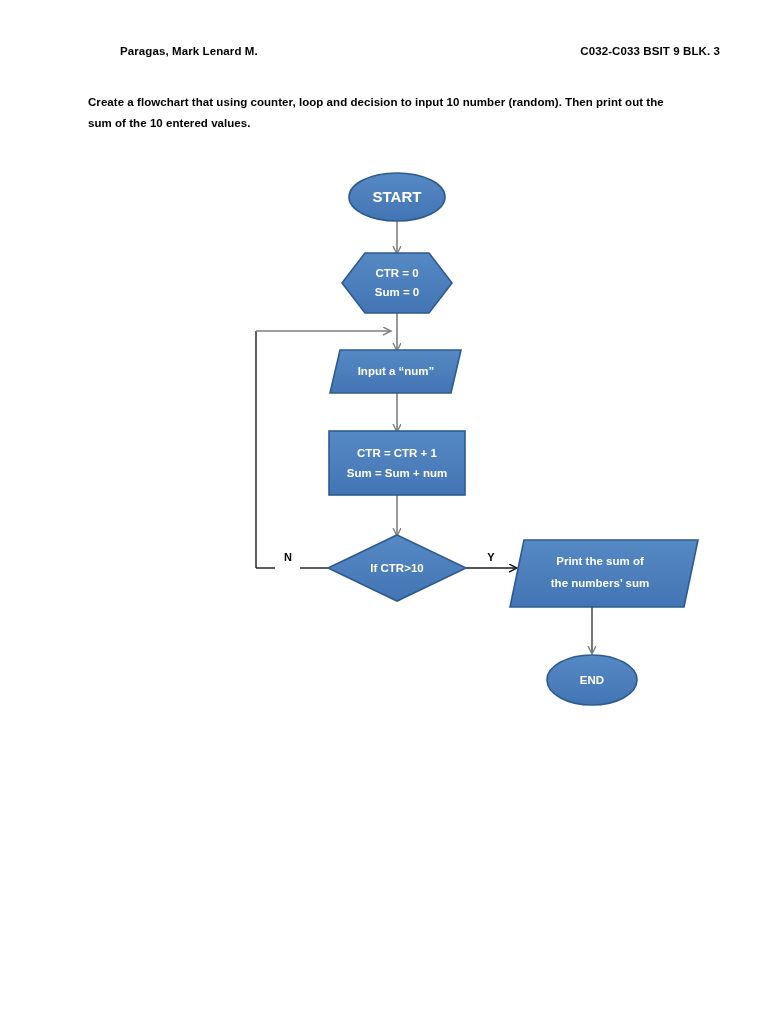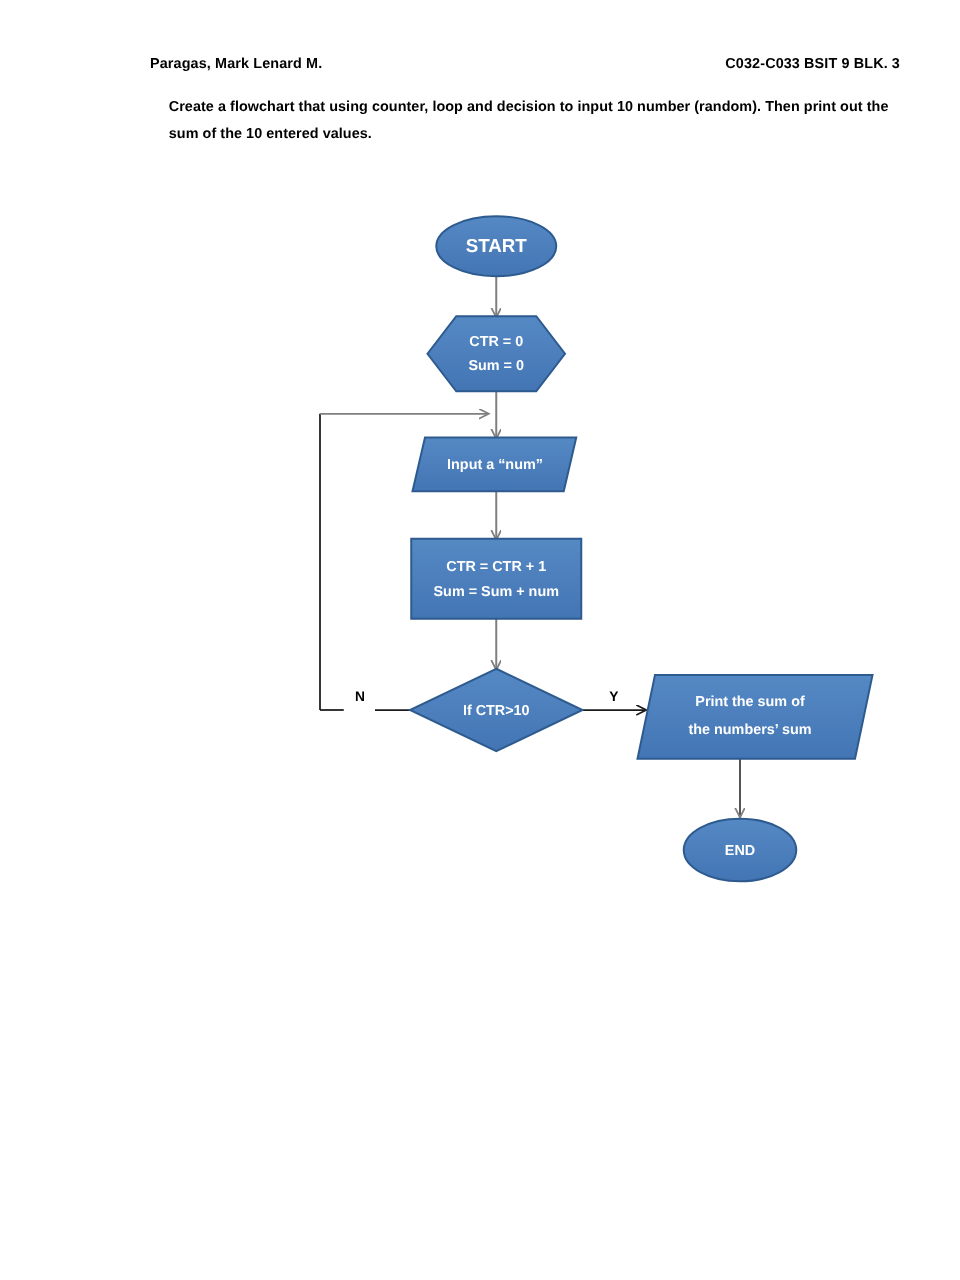--- a/index.html
+++ b/index.html
@@ -35,28 +35,27 @@
     font-weight: bold;
     letter-spacing: 0.1px;
     padding-left: 32px;
   }
   .header-name { white-space: nowrap; }
   .header-section { white-space: nowrap; }
 
   .instruction {
     position: absolute;
     left: 88px;
-    top: 76px;
+    top: 92px;
     width: 580px;
     font-size: 11.5px;
     font-weight: bold;
     line-height: 1.85;
     letter-spacing: 0.05px;
     text-align: left;
-    margin-left: 47px;
   }
 
   .flow-canvas {
     position: absolute;
     left: 0;
     top: 150px;
     width: 620px;
     height: 580px;
   }
   .flow-canvas svg {

